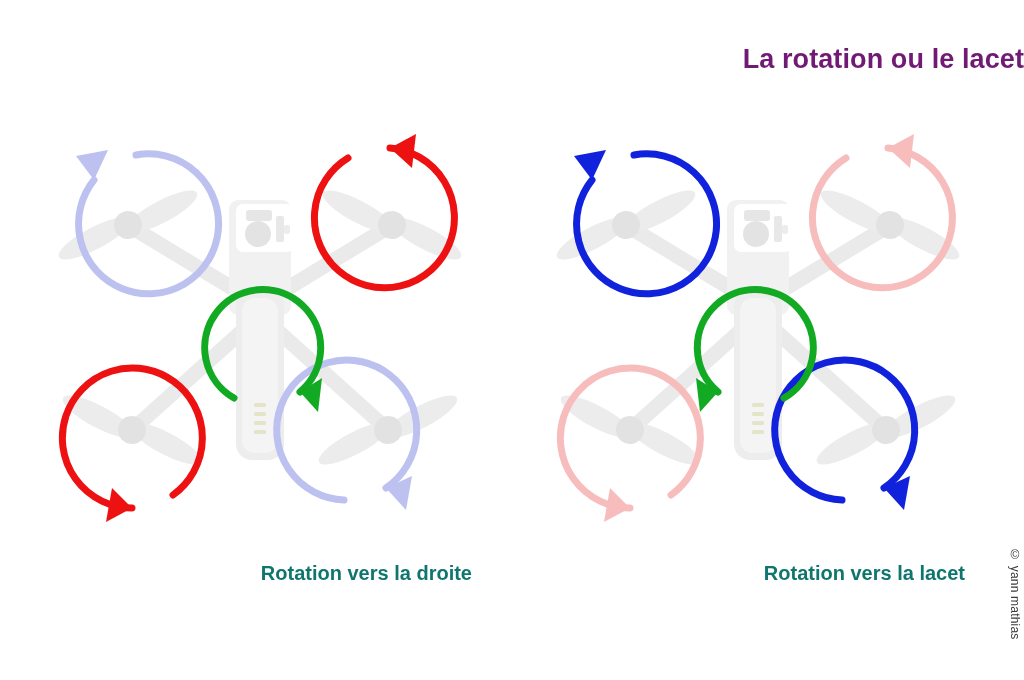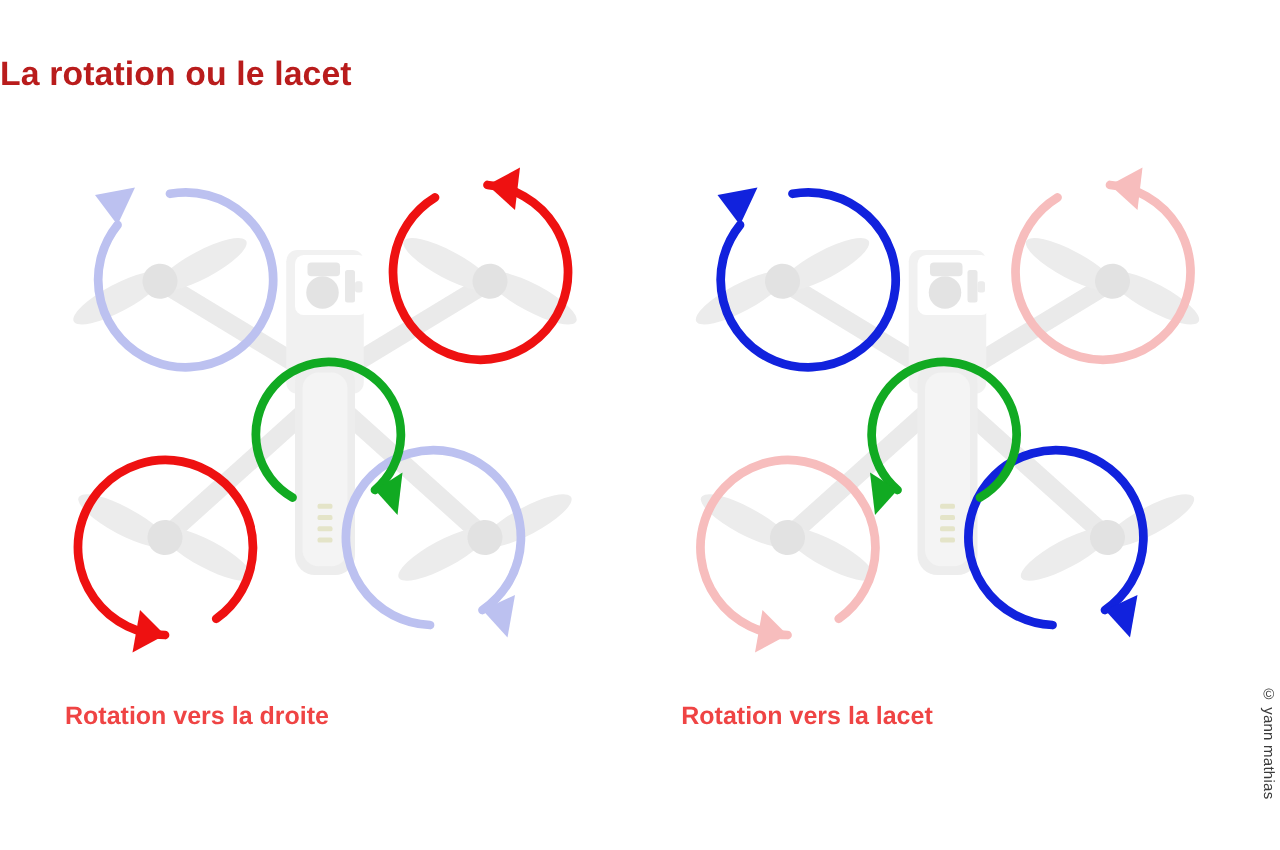--- a/index.html
+++ b/index.html
@@ -18,33 +18,33 @@
     position: relative;
     width: 1024px;
     height: 680px;
     background: #ffffff;
   }
   #title {
     position: absolute;
     left: 0;
     top: 44px;
     width: 1024px;
-    text-align: left;
+    text-align: right;
     font-size: 27px;
     font-weight: bold;
-    color: #b91c1c;
+    color: #701a75;
     letter-spacing: 0.1px;
   }
   .panel-caption {
     position: absolute;
     top: 562px;
     font-size: 20px;
     font-weight: bold;
-    color: #ef4444;
-    text-align: left;
+    color: #0f766e;
+    text-align: right;
     width: 420px;
   }
   #caption-left { left: 52px; }
   #caption-right { left: 545px; }
 
   #copyright {
     position: absolute;
     right: 2px;
     top: 548px;
     width: 18px;

